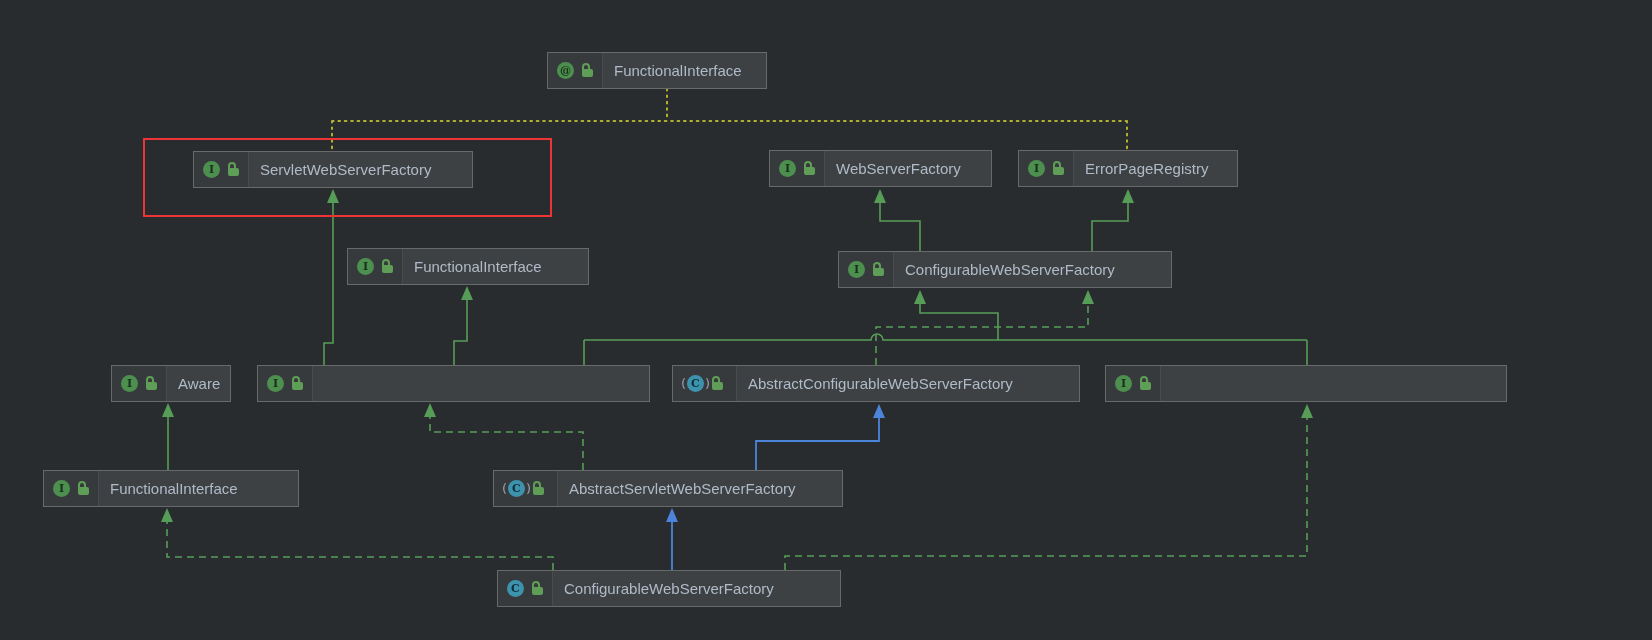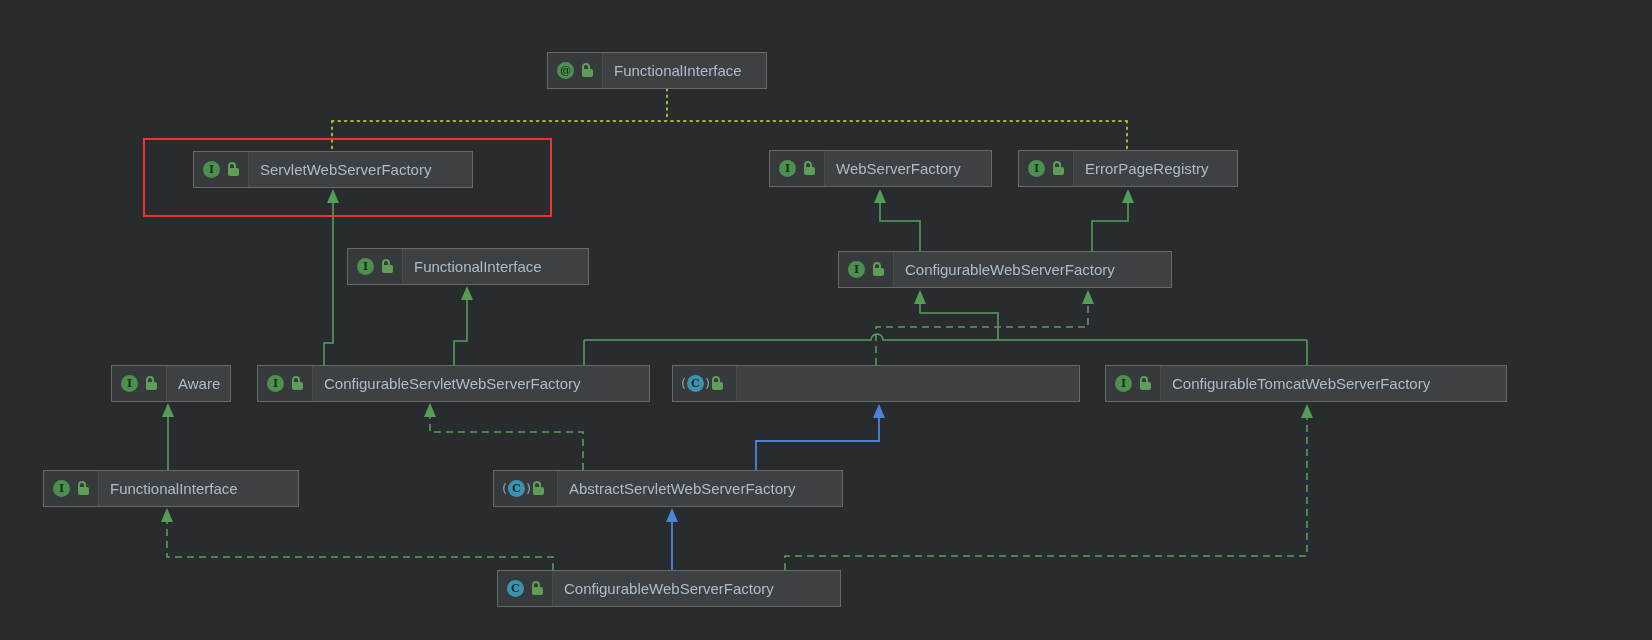--- a/index.html
+++ b/index.html
@@ -134,36 +134,35 @@
         <span class="lock"></span>
       </span>
     <span class="lbl">Aware</span>
   </div>
 
   <div class="node" style="left:257px;top:365px;width:393px;">
     <span class="icons">
         <span class="tico interface">I</span>
         <span class="lock"></span>
       </span>
-    <span class="lbl">ConfigurableServletWebServerFactory</span>
   </div>
 
   <div class="node" style="left:672px;top:365px;width:408px;">
     <span class="icons abs">
         <span class="tico abstract">C</span>
         <span class="lock"></span>
       </span>
+    <span class="lbl">AbstractConfigurableWebServerFactory</span>
   </div>
 
   <div class="node" style="left:1105px;top:365px;width:402px;">
     <span class="icons">
         <span class="tico interface">I</span>
         <span class="lock"></span>
       </span>
-    <span class="lbl">ConfigurableTomcatWebServerFactory</span>
   </div>
 
   <div class="node" style="left:43px;top:470px;width:256px;">
     <span class="icons">
         <span class="tico interface">I</span>
         <span class="lock"></span>
       </span>
     <span class="lbl">FunctionalInterface</span>
   </div>
 

